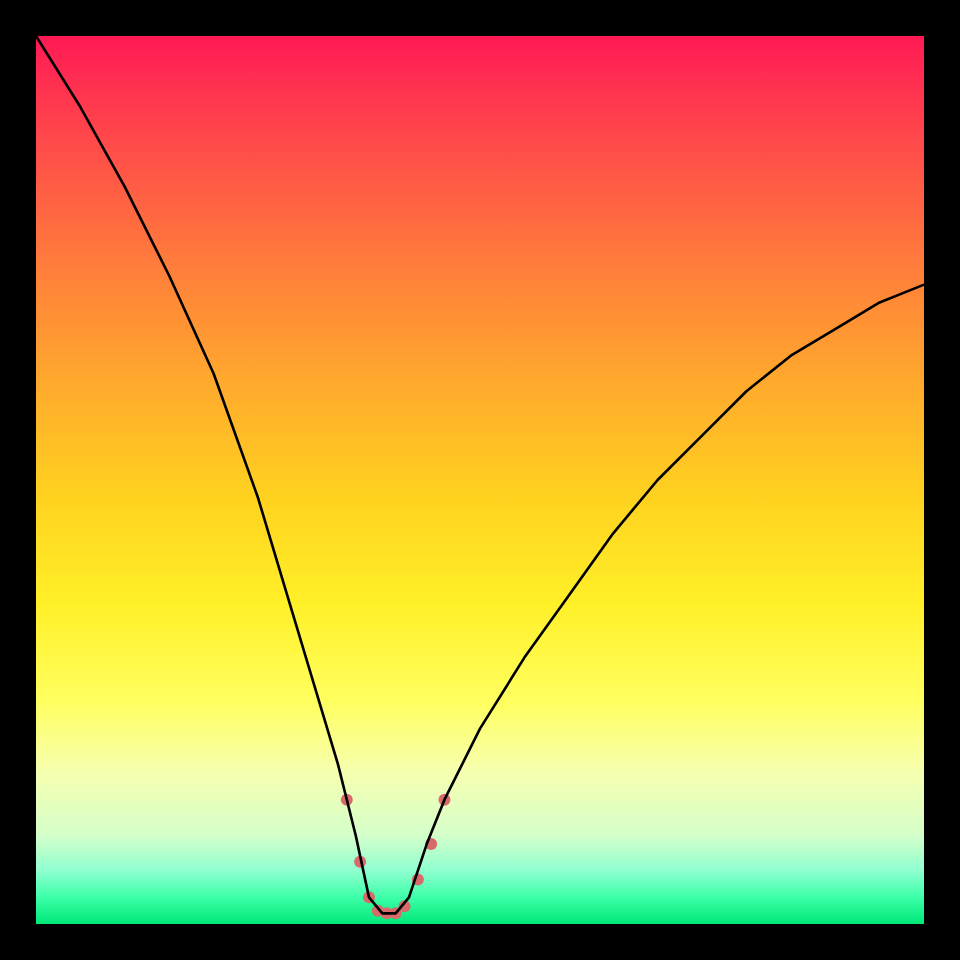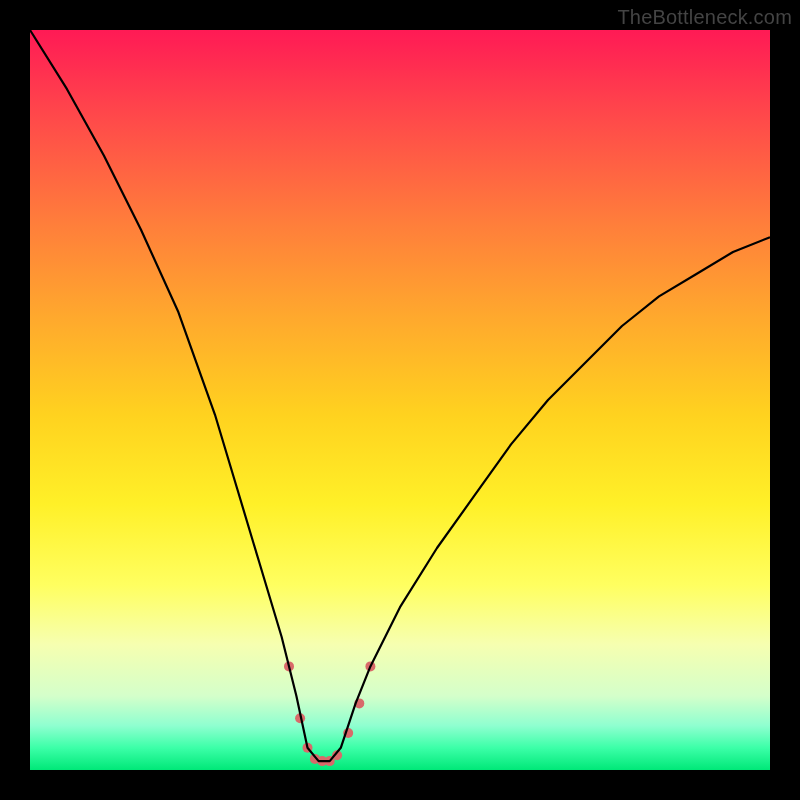--- a/index.html
+++ b/index.html
@@ -45,21 +45,20 @@
     position: absolute;
     left: 0; top: 0;
     width: 740px; height: 740px;
     overflow: visible;
   }
 </style>
 </head>
 <body>
 
 <div class="frame">
-  <div class="watermark">TheBottleneck.com</div>
   <div class="plot-area">
     <svg class="curve" viewBox="0 0 740 740">
       <g>
           <circle cx="259.00" cy="636.40" r="5.00" fill="#d86a6a"></circle>
           <circle cx="270.10" cy="688.20" r="5.00" fill="#d86a6a"></circle>
           <circle cx="277.50" cy="717.80" r="5.00" fill="#d86a6a"></circle>
           <circle cx="284.90" cy="728.90" r="5.00" fill="#d86a6a"></circle>
           <circle cx="292.30" cy="731.12" r="5.00" fill="#d86a6a"></circle>
           <circle cx="299.70" cy="731.12" r="5.00" fill="#d86a6a"></circle>
           <circle cx="307.10" cy="725.20" r="5.00" fill="#d86a6a"></circle>

